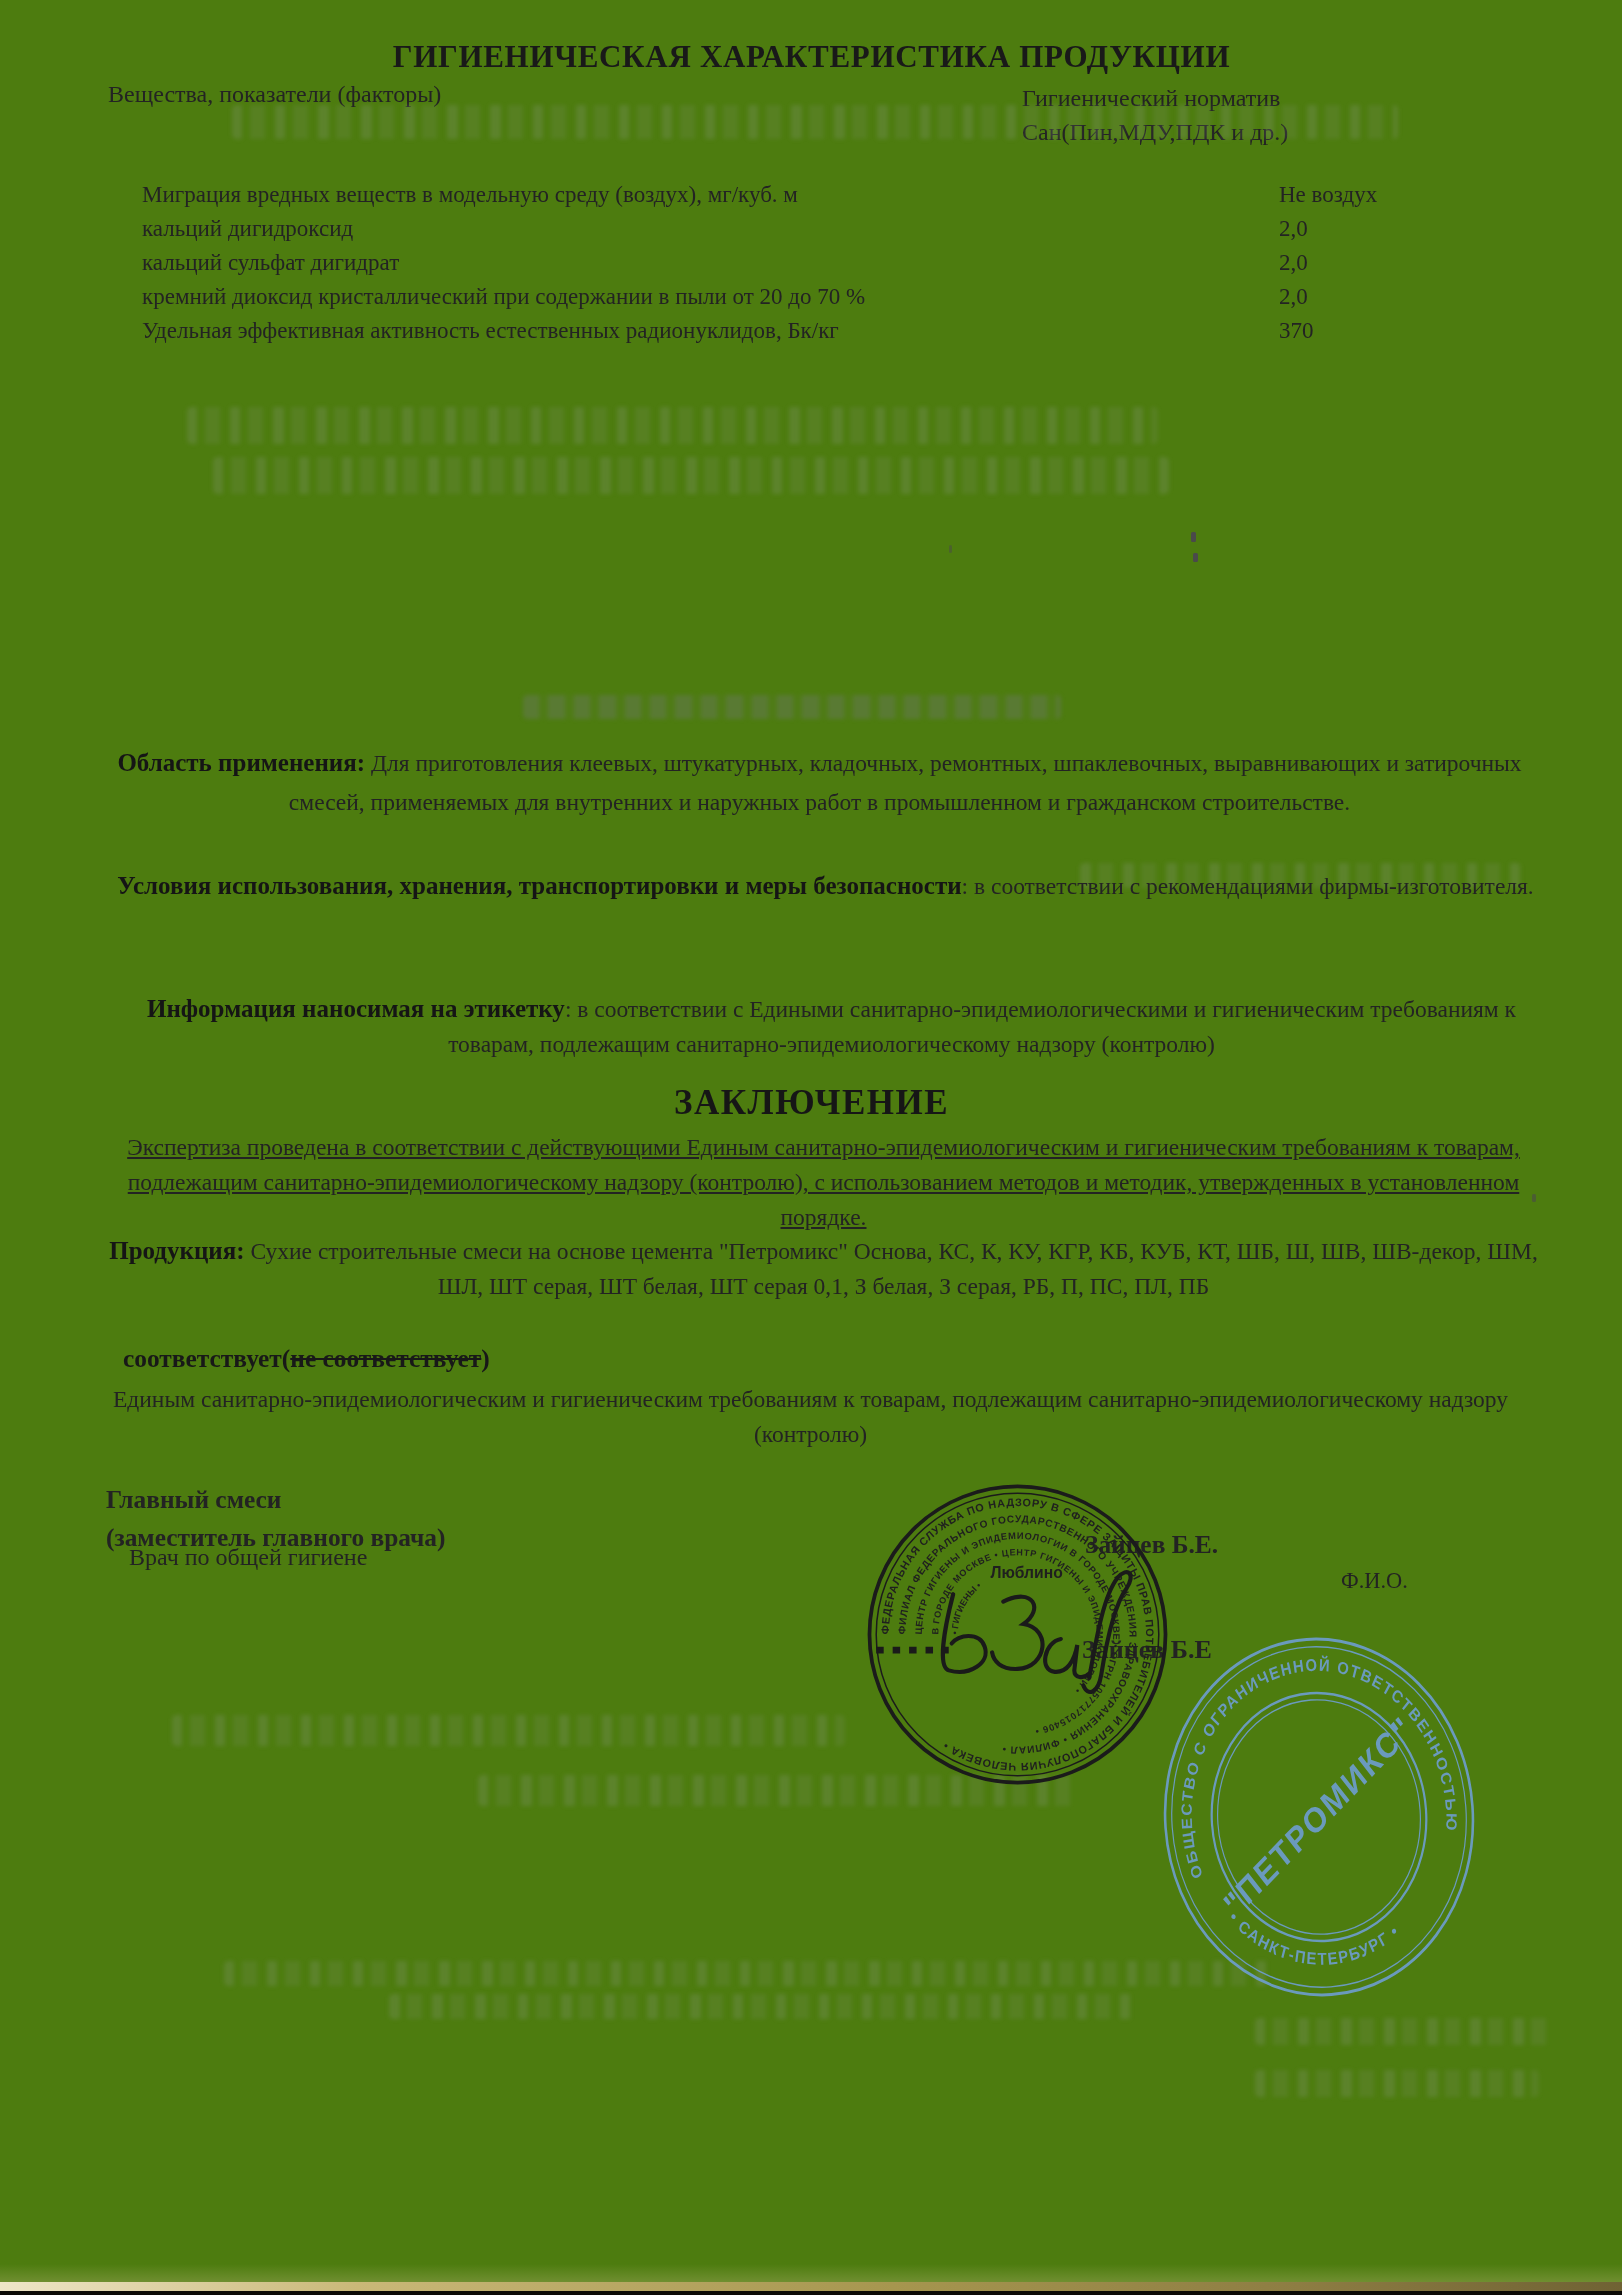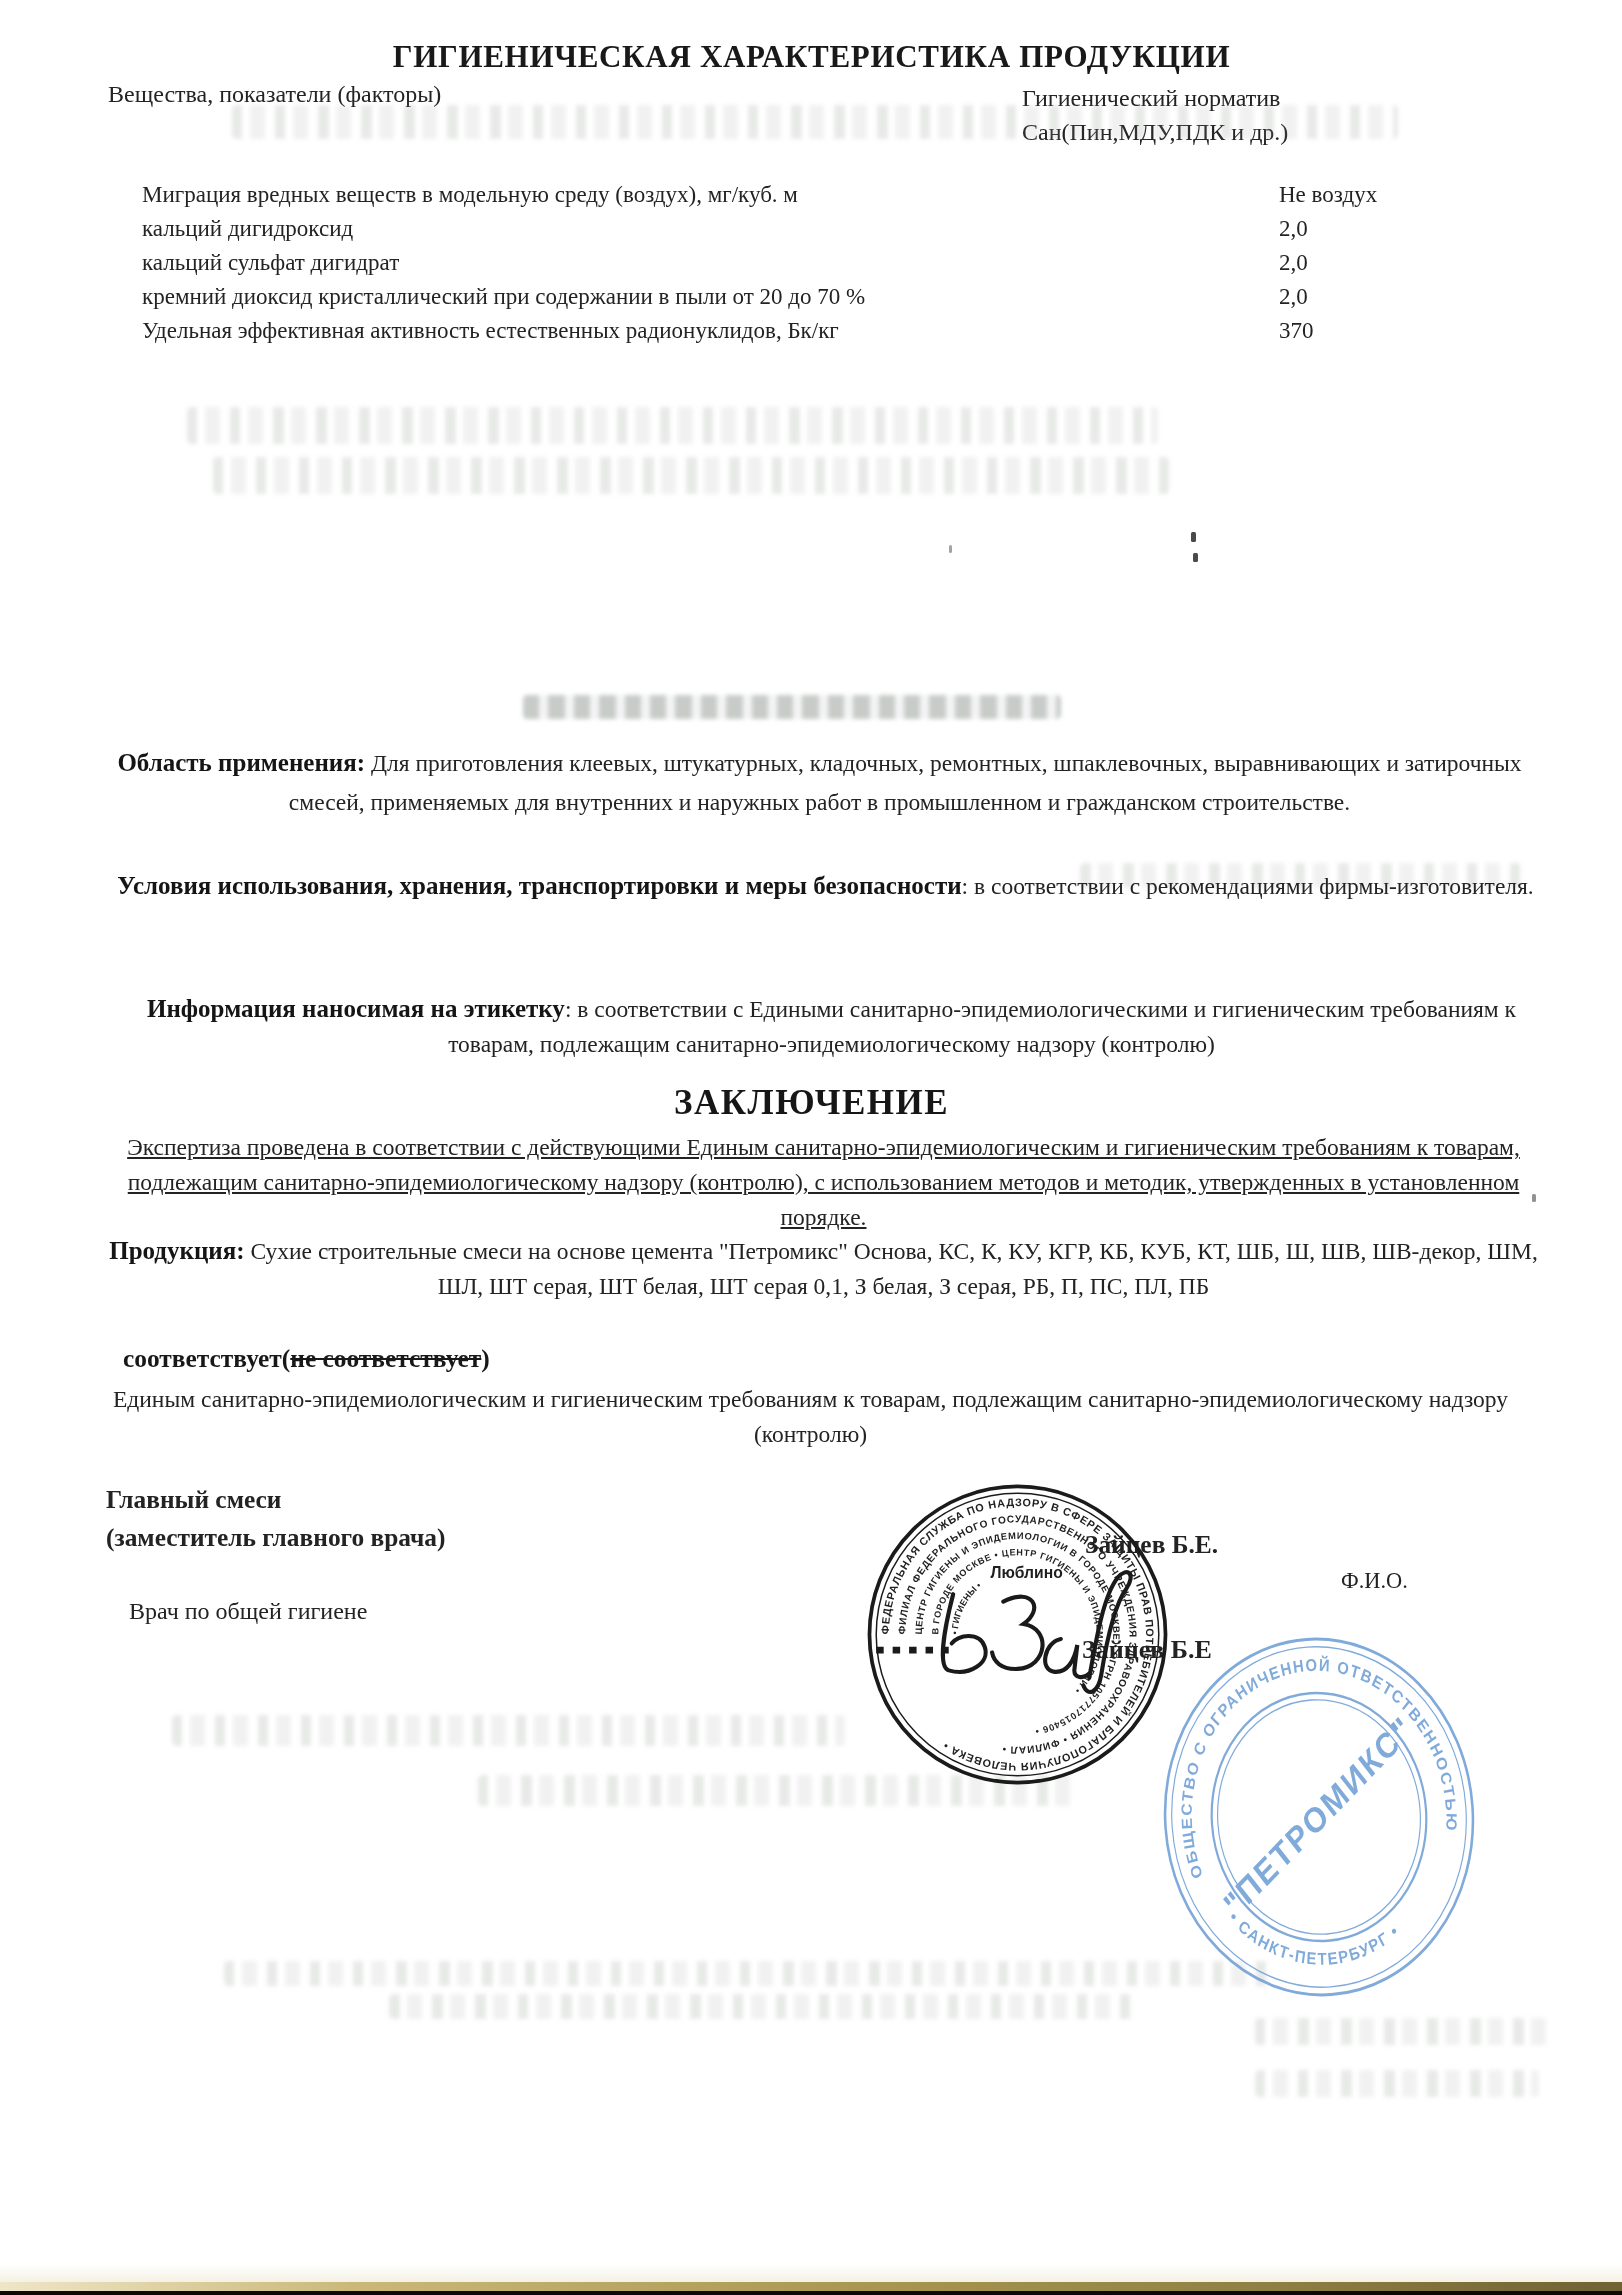--- a/index.html
+++ b/index.html
@@ -1,18 +1,18 @@
 <!DOCTYPE html>
 <html style="font-size:12px"><head>
 <meta charset="utf-8">
 <style>
   html,body{margin:0;padding:0;background:#e8e8e8;}
   .page{
     position:relative; width:1623px; height:2295px; margin:0 auto;
-    background:#ffffff; overflow:hidden;
+    background:#4d7c0f; overflow:hidden;
     font-family:"Liberation Serif","DejaVu Serif",serif;
     color:#232323;
   }
   .abs{position:absolute;}
   .doc-title{
     top:39px; left:0; width:1623px; text-align:center;
     font-size:31px; font-weight:bold; letter-spacing:0.7px; color:#191919;
   }
   .hdr-left{top:81px; left:108px; font-size:24px;}
   .hdr-right{top:81px; left:1022px; font-size:24px; line-height:34px;}
@@ -30,21 +30,21 @@
   }
   .sec-expertise{top:1130px; left:108px; width:1431px; line-height:35px;text-decoration:underline;}
   .sec-production{top:1233px; left:108px; width:1431px; line-height:35px;}
   .conforms-line{top:1344px; left:123px; font-size:25.4px; font-weight:bold; color:#181818;}
   .conforms-line .struck{text-decoration:line-through; text-decoration-thickness:2.2px;}
   .sec-conforms-text{top:1382px; left:108px; width:1405px; line-height:35px;}
   .sig-chief{top:1485px; left:106px; font-size:25.4px; font-weight:bold;}
   .sig-deputy{top:1523px; left:106px; font-size:25.4px; font-weight:bold;}
   .sig-name1{top:1530px; left:1085px; font-size:25.4px; font-weight:bold;}
   .sig-fio{top:1568px; left:1341px; font-size:22.4px;}
-  .sig-hyg{top:1598px; left:129px; font-size:24px;}
+  .sig-hyg{top:1544px; left:129px; font-size:24px;}
   .sig-name2{top:1635px; left:1082px; font-size:26px; font-weight:bold;}
   .stamp-black{top:1482px; left:865px; width:305px; height:305px;}
   .stamp-blue{top:1633px; left:1160px; width:318px; height:368px; transform:rotate(-4deg);}
   .stamp-blue svg{opacity:.88;}
   
   .ghost{
     background-image:repeating-linear-gradient(90deg,
       rgba(148,158,148,.22) 0 10.5px, rgba(148,158,148,0) 10.5px 18px,
       rgba(148,158,148,.14) 18px 33px, rgba(148,158,148,0) 33px 43px);
     filter:blur(1.9px); border-radius:4.5px;

